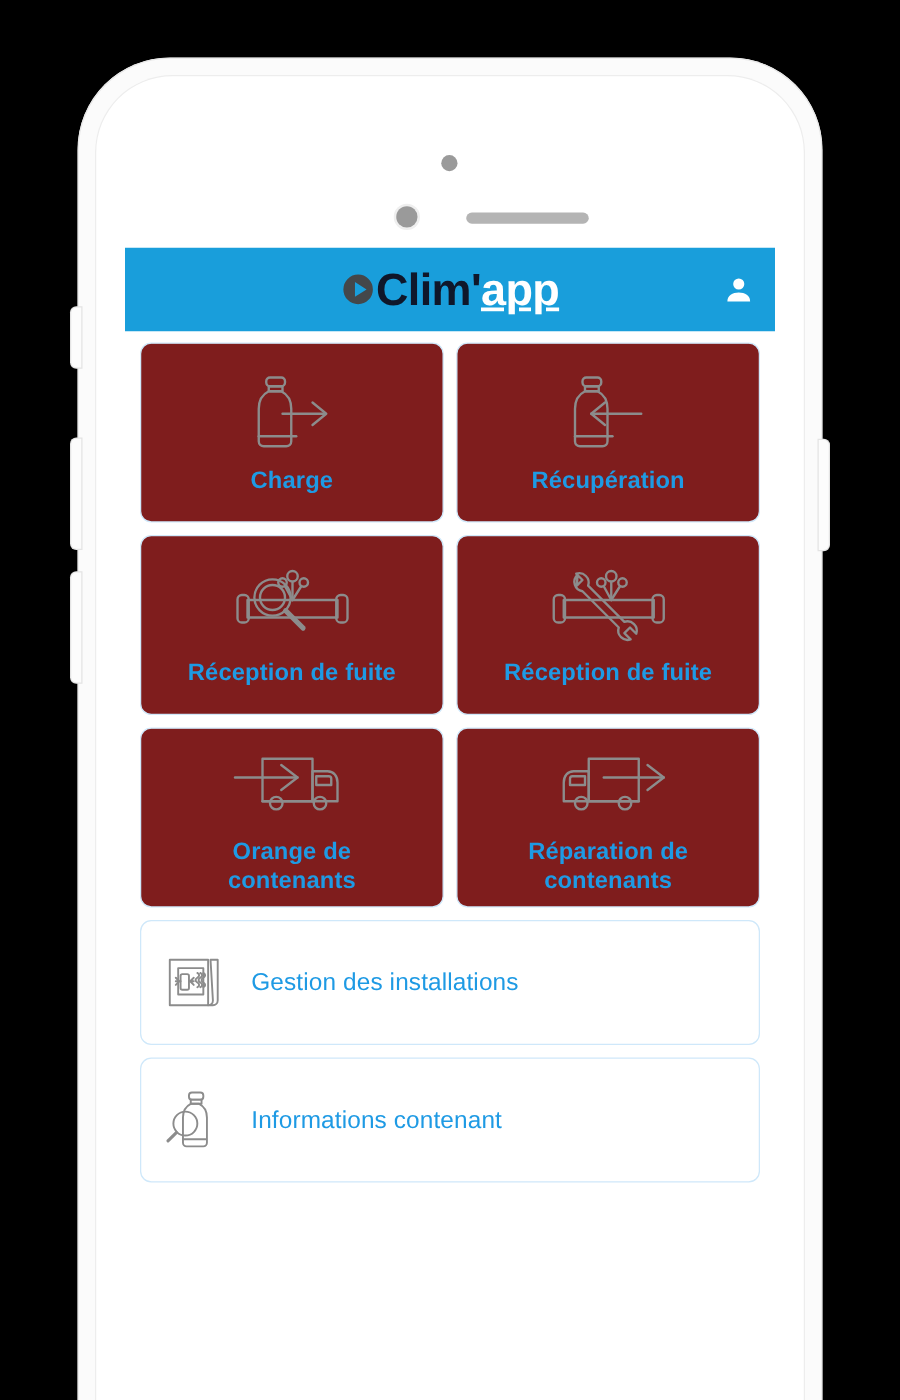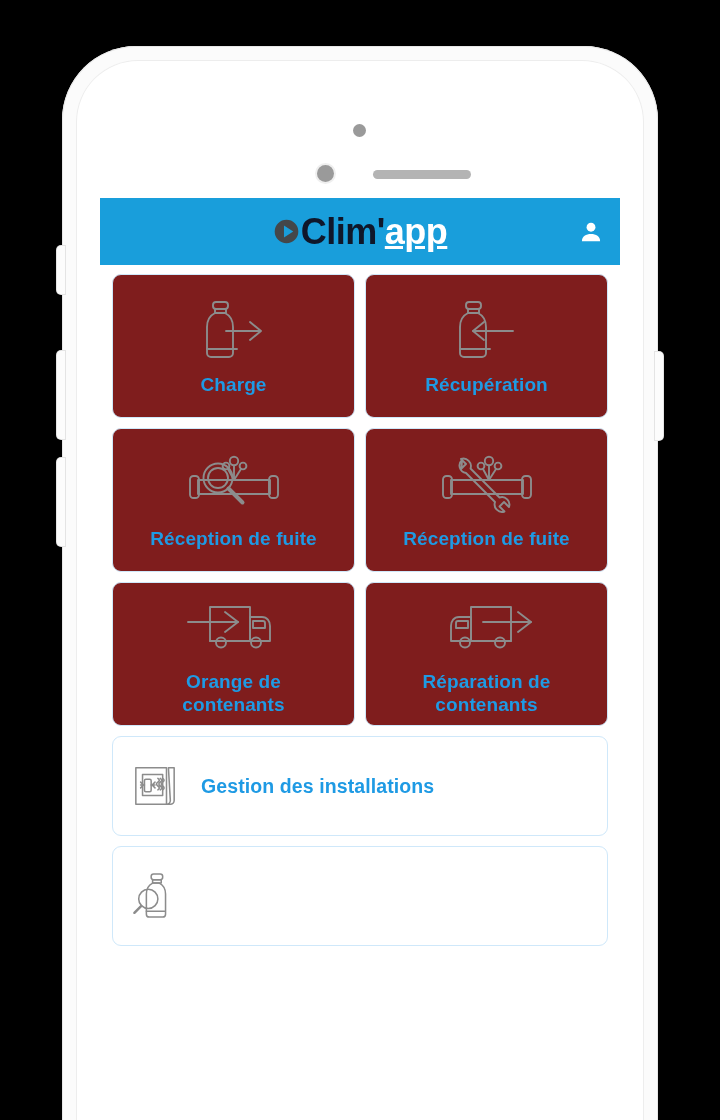--- a/index.html
+++ b/index.html
@@ -196,21 +196,21 @@
     border-radius: 9px;
     display: flex;
     align-items: center;
     padding-left: 18px;
     gap: 22px;
   }
   .wide-tile-icon { width: 48px; display: flex; align-items: center; justify-content: center; }
   .wide-tile-label {
     color: #1e9ae4;
     font-size: 19.5px;
-    font-weight: bold;
+    font-weight: normal;
     letter-spacing: .1px;
   }
 
   svg { display: block; }
 </style>
 </head>
 <body>
 
 <div id="phone-frame">
   <div id="phone-inner-bezel"></div>
@@ -393,17 +393,18 @@
           <g fill="none" stroke="#8c8c8c" stroke-width="1.6" stroke-linejoin="round" stroke-linecap="round">
             <rect x="20" y="3" width="12" height="6" rx="2.5"></rect>
             <path d="M21.5 9 h9 v3.5 h-9 z"></path>
             <path d="M21.5 12.5 c-5 2.5 -6.5 6.5 -6.5 11.5 v21 a3 3 0 0 0 3 3 h14 a3 3 0 0 0 3 -3 v-21 c0 -5 -1.5 -9 -6.5 -11.5 z"></path>
             <path d="M15 42 h19"></path>
             <circle cx="17" cy="29" r="10"></circle>
             <path d="M9.5 36.5 l-7 7" stroke-width="2.6"></path>
           </g>
         </svg>
       </div>
+      <div class="wide-tile-label">Informations contenant</div>
     </div>
 
 
   </div>
 </div>
 
 </body></html>

